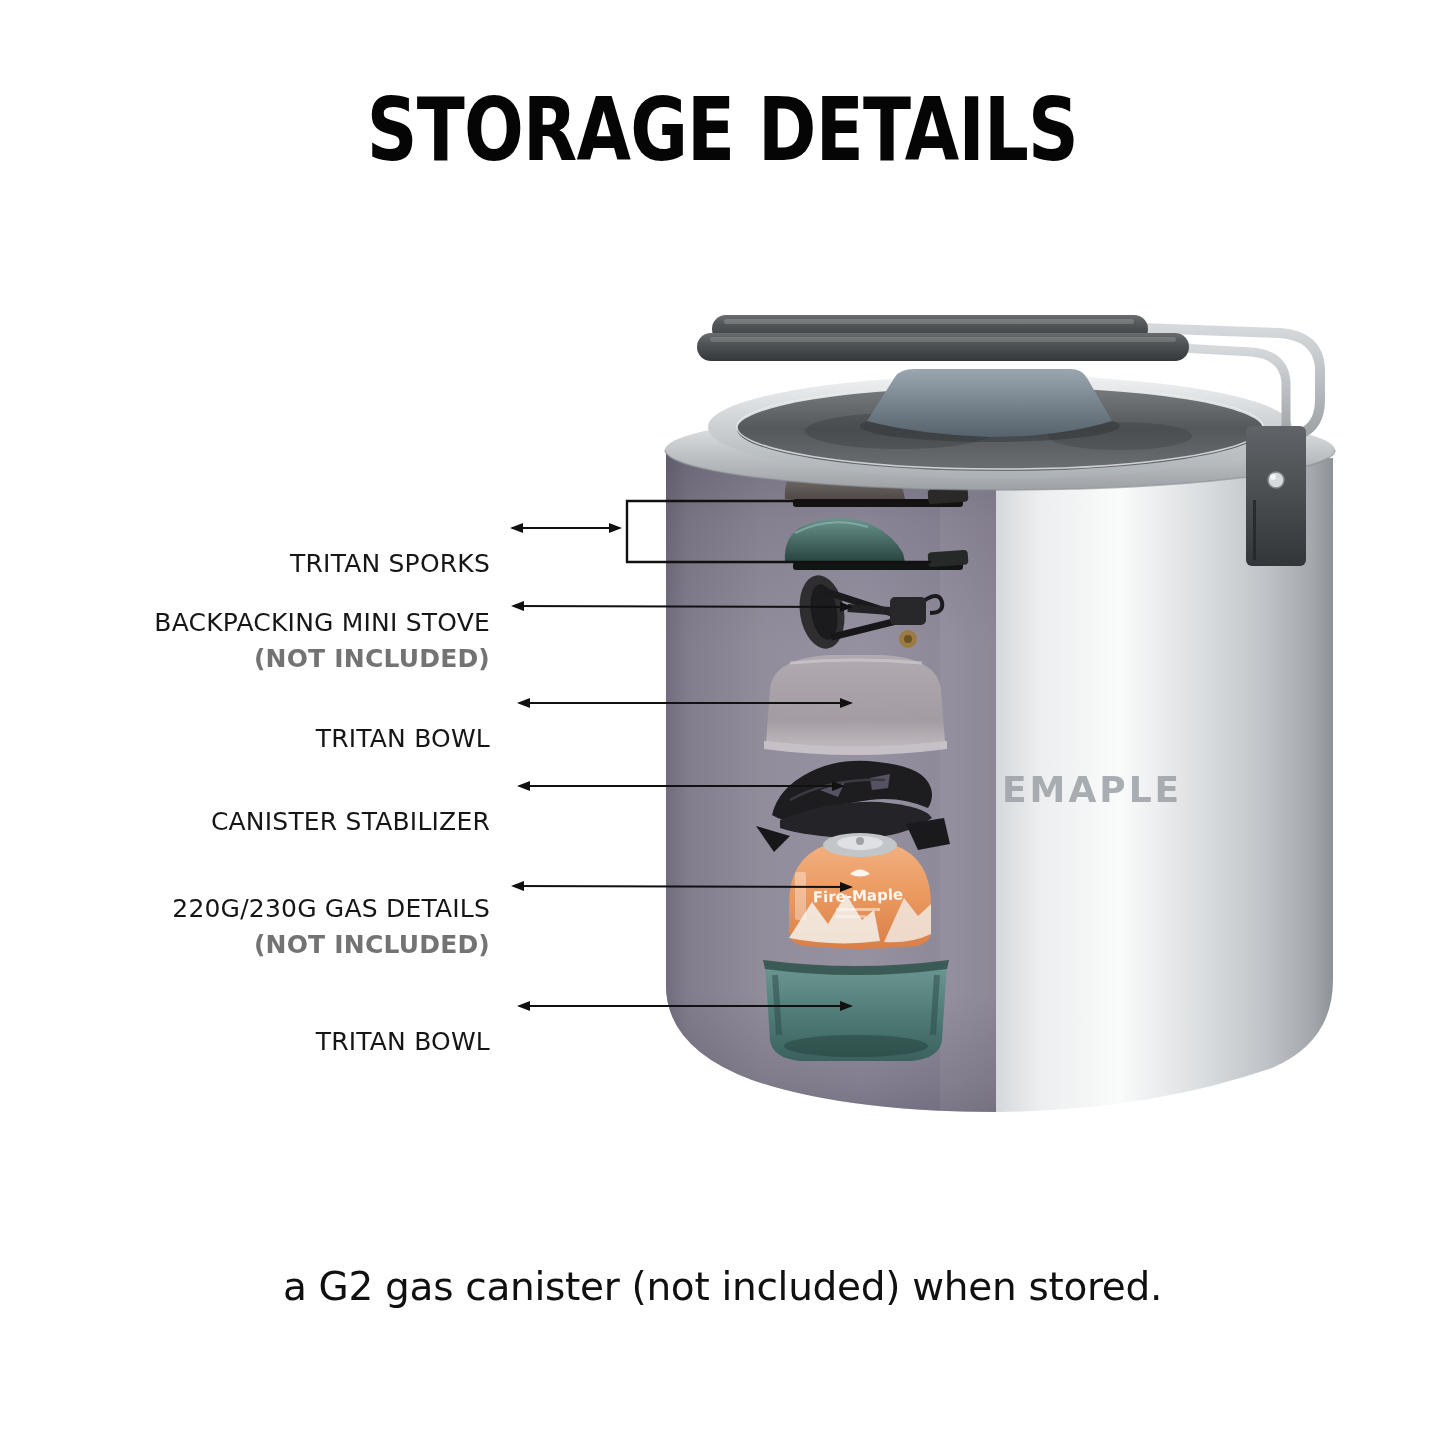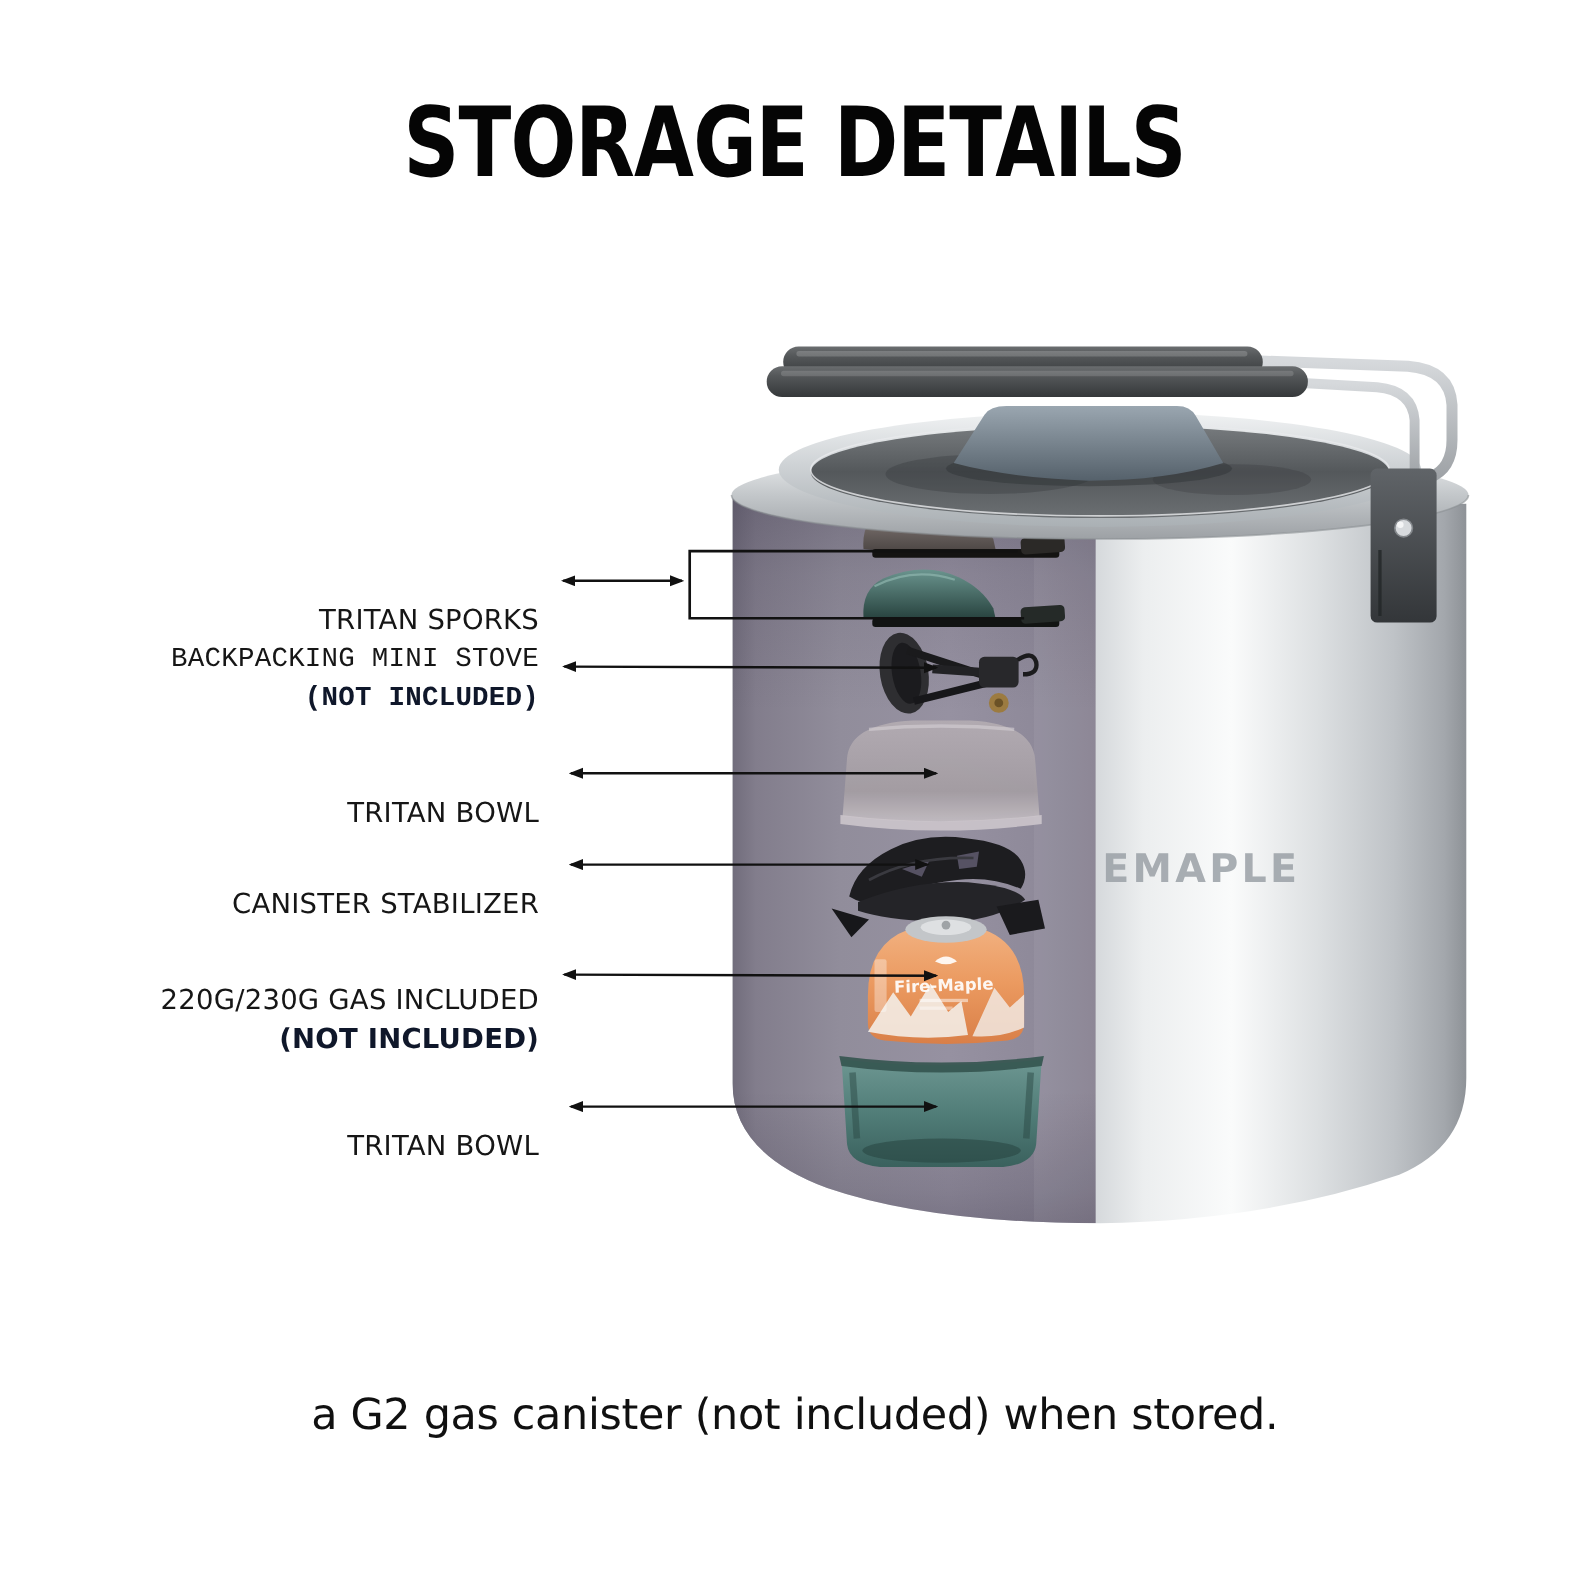--- a/index.html
+++ b/index.html
@@ -10,51 +10,51 @@
   .title-wrap{position:absolute;left:0;top:78px;width:100%;text-align:center;}
   .title{
     display:inline-block;font-size:88px;font-weight:bold;color:#050505;
     letter-spacing:-1px;transform:scaleX(0.80);transform-origin:center;
     white-space:nowrap;
   }
   .label{
     position:absolute;right:955px;text-align:right;white-space:nowrap;
     font-size:25px;line-height:36px;color:#161616;letter-spacing:0.2px;margin-top:36px;
   }
-  .label .note{color:#0f172a;font-weight:bold;}
+  .label .note{color:#737373;font-weight:bold;}
   .diagram-svg{position:absolute;left:0;top:0;}
   .footer{
     position:absolute;left:0;top:1260px;width:100%;text-align:center;
     font-size:39px;line-height:53px;color:#101010;letter-spacing:-0.3px;
   }
 </style>
 </head>
 <body>
 
 <div class="page">
 
   <div class="title-wrap">
     <div class="title">STORAGE DETAILS</div>
   </div>
 
   <div class="label" style="top:510px;">
     <div>TRITAN SPORKS</div>
   </div>
-  <div class="label" style="top:545px;font-family:Liberation Mono, monospace;">
+  <div class="label" style="top:569px;">
     <div>BACKPACKING MINI STOVE</div>
     <div class="note">(NOT INCLUDED)</div>
   </div>
   <div class="label" style="top:685px;">
     <div>TRITAN BOWL</div>
   </div>
   <div class="label" style="top:768px;">
     <div>CANISTER STABILIZER</div>
   </div>
   <div class="label" style="top:855px;">
-    <div>220G/230G GAS INCLUDED</div>
+    <div>220G/230G GAS DETAILS</div>
     <div class="note">(NOT INCLUDED)</div>
   </div>
   <div class="label" style="top:988px;">
     <div>TRITAN BOWL</div>
   </div>
 
   <svg class="diagram-svg" width="1445" height="1445" viewBox="0 0 1445 1445">
     <defs>
       <linearGradient id="steelBody" x1="0" y1="0" x2="1" y2="0">
         <stop offset="0" stop-color="#8f9398"></stop>

